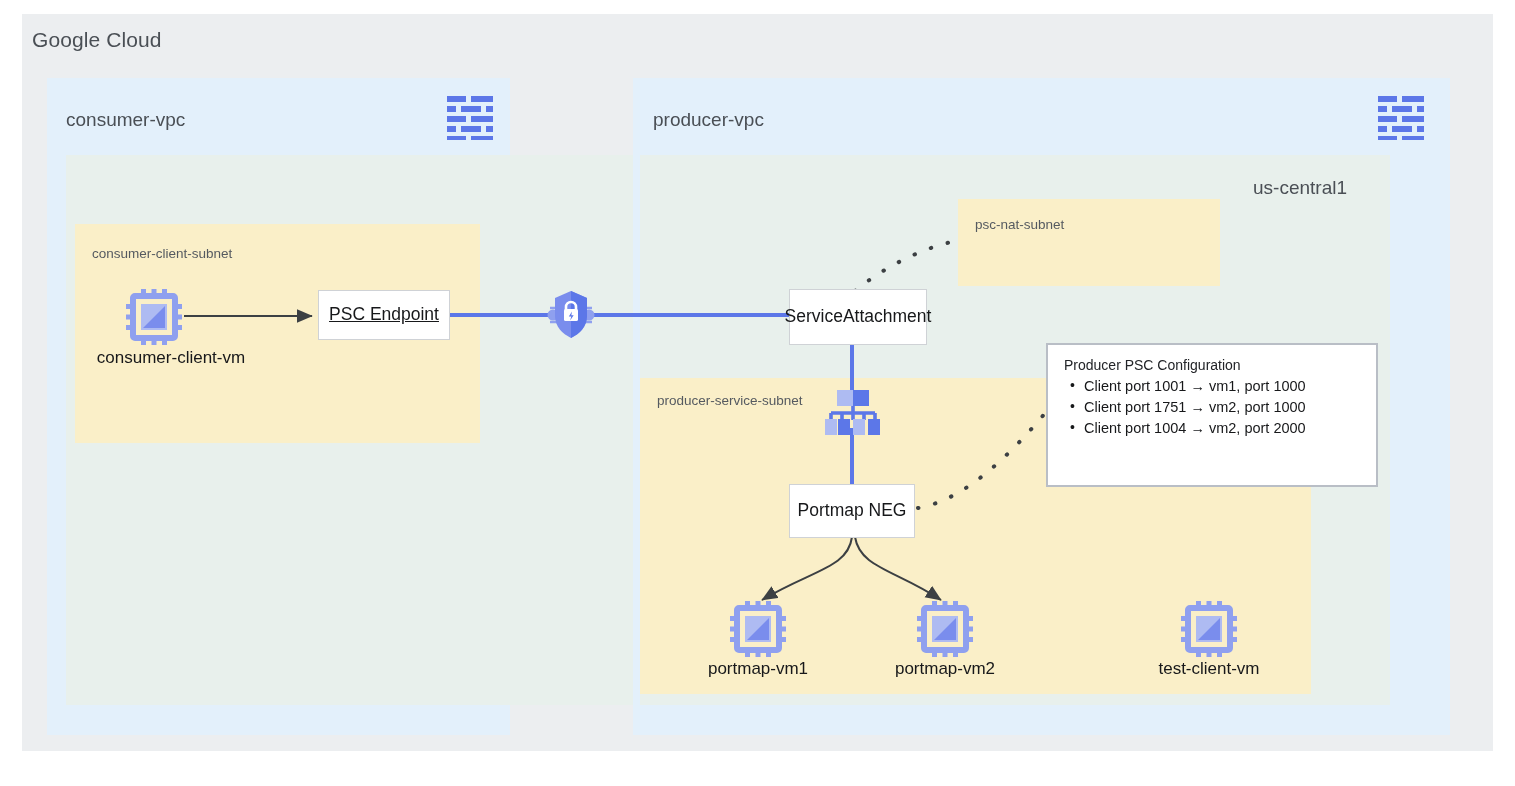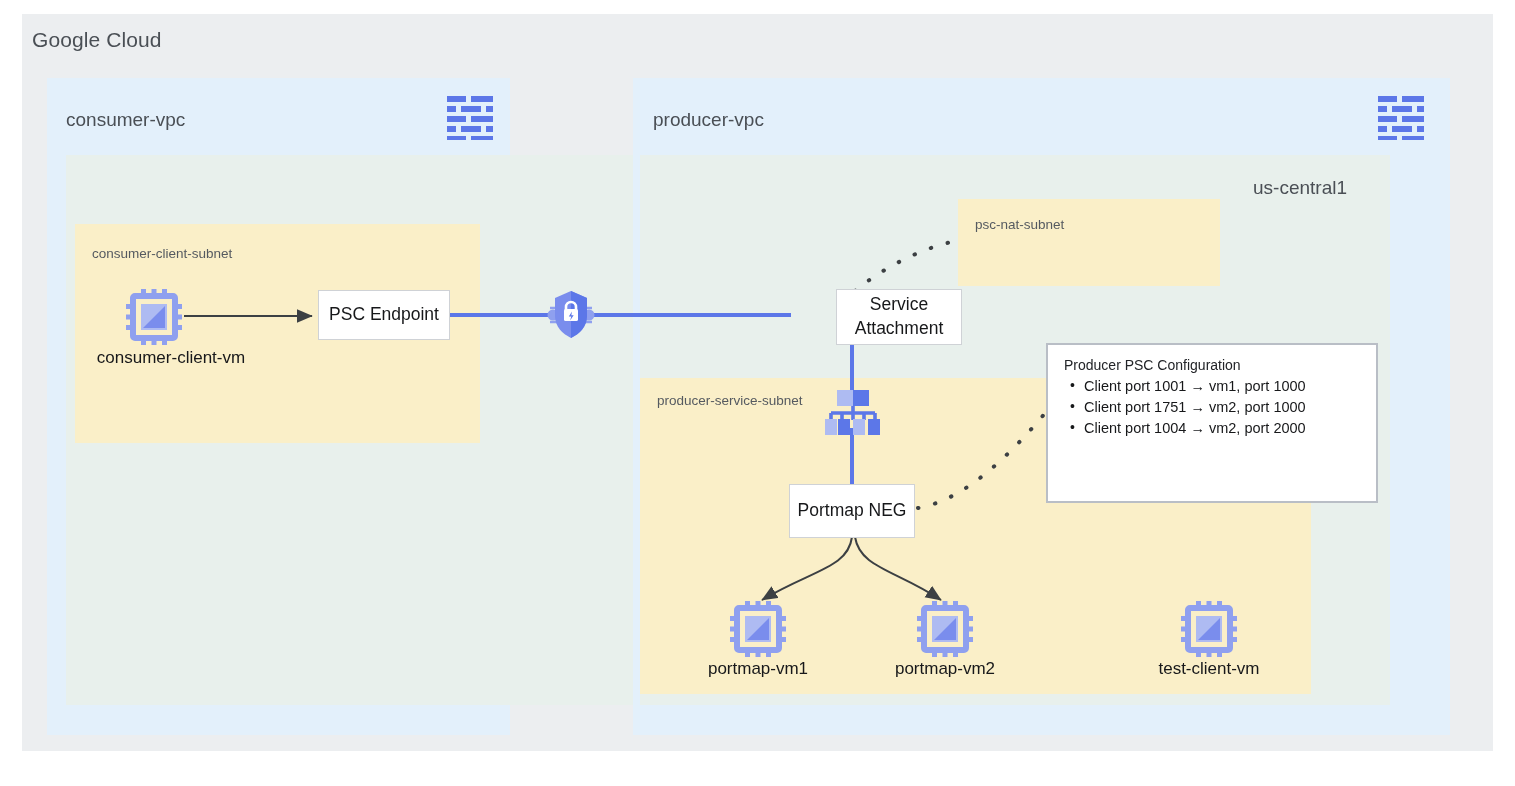--- a/index.html
+++ b/index.html
@@ -228,25 +228,25 @@
 
     <path d="M852,537 C848,568 812,570 762,600" fill="none" stroke="#3c4043" stroke-width="2" marker-end="url(#arrowDark)"></path>
 
     <path d="M855,537 C860,568 896,570 941,600" fill="none" stroke="#3c4043" stroke-width="2" marker-end="url(#arrowDark)"></path>
 
     <path d="M855,291 C880,270 920,248 956,241" fill="none" stroke="#3c4043" stroke-width="4" stroke-linecap="round" stroke-dasharray="0.5 17"></path>
 
     <path d="M918,508 C965,500 1010,455 1046,412" fill="none" stroke="#3c4043" stroke-width="4" stroke-linecap="round" stroke-dasharray="0.5 17"></path>
   </svg>
 
-  <div class="node-box" style="left:318px; top:290px; width:132px; height:50px;">
+  <div class="node-box" style="left:318px; top:290px; width:132px; height:50px;text-decoration:underline;">
     <span>PSC Endpoint</span>
   </div>
 
-  <div class="node-box" style="left:789px; top:289px; width:126px; height:56px; flex-direction:column;margin-left:47px;">
+  <div class="node-box" style="left:789px; top:289px; width:138px; height:56px; flex-direction:row;">
     <span>Service</span>
     <span>Attachment</span>
   </div>
 
   <div class="node-box" style="left:789px; top:484px; width:126px; height:54px;align-items:center;">
     <span>Portmap NEG</span>
   </div>
 
   <div class="icon wires-top" style="left:548px; top:288px; z-index:9;">
     <svg width="46" height="54" viewBox="0 0 46 54">
@@ -368,21 +368,21 @@
           <rect x="48" y="25.5" width="8" height="5"></rect>
           <rect x="48" y="36" width="8" height="5"></rect>
       </g>
       <rect x="7" y="7" width="42" height="42" rx="2" fill="none" stroke="#8fa0ef" stroke-width="6"></rect>
       <rect x="15" y="15" width="26" height="26" fill="#aebbf2"></rect>
       <path d="M17,39 L39,17 L39,39 Z" fill="#7a8ded"></path>
     </svg>
   </div>
   <div class="vm-label" style="left:1117px; top:659px; width:184px;">test-client-vm</div>
 
-  <div class="callout" style="left:1046px; top:343px; width:332px; height:160px;">
+  <div class="callout" style="left:1046px; top:343px; width:332px; height:144px;">
     <div class="callout-title">Producer PSC Configuration</div>
     <ul>
       <li>Client port 1001 → vm1, port 1000</li>
       <li>Client port 1751 → vm2, port 1000</li>
       <li>Client port 1004 → vm2, port 2000</li>
     </ul>
   </div>
 
 </div>
 

